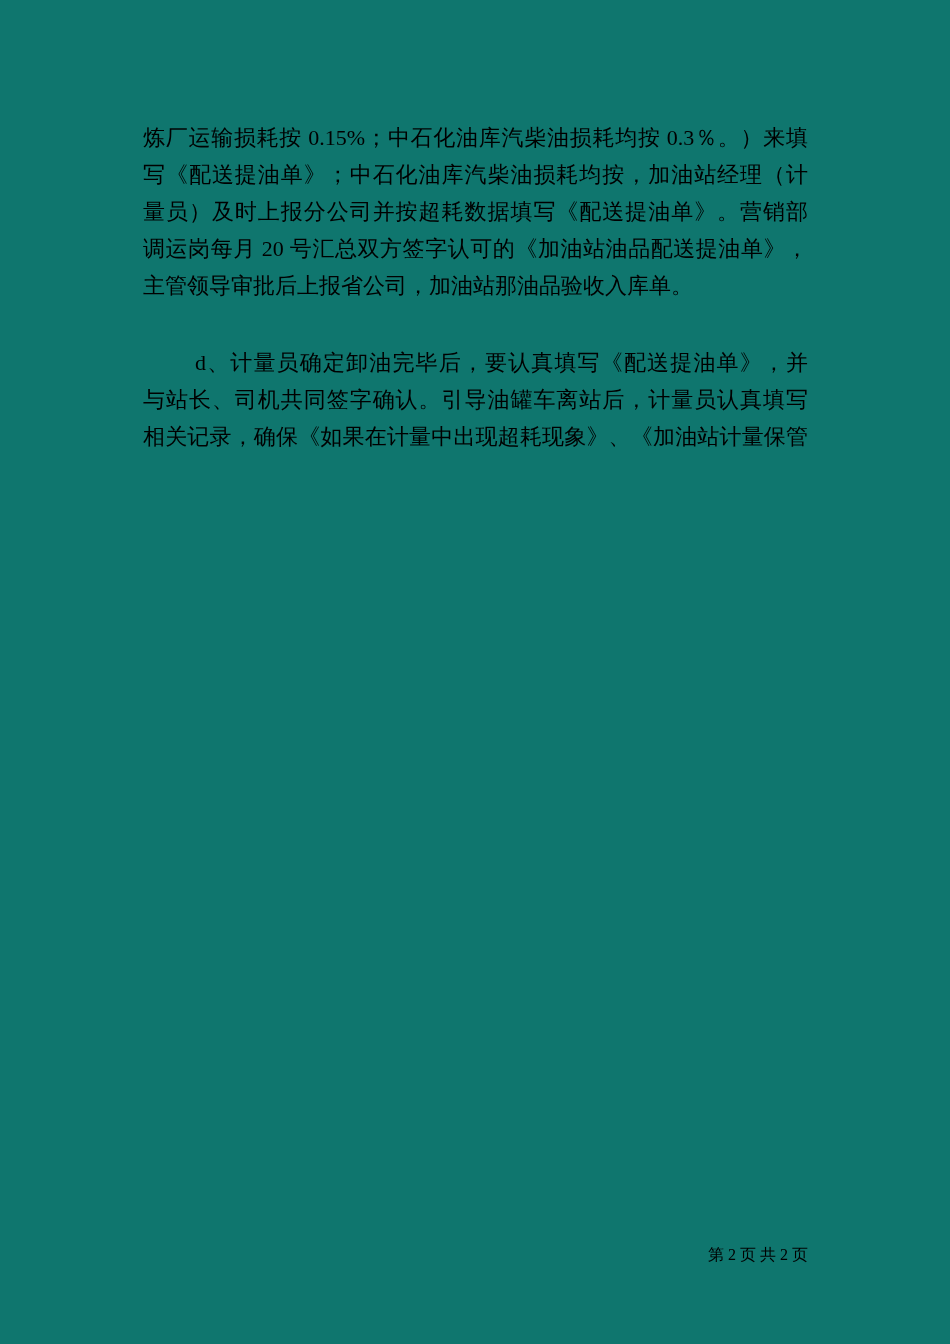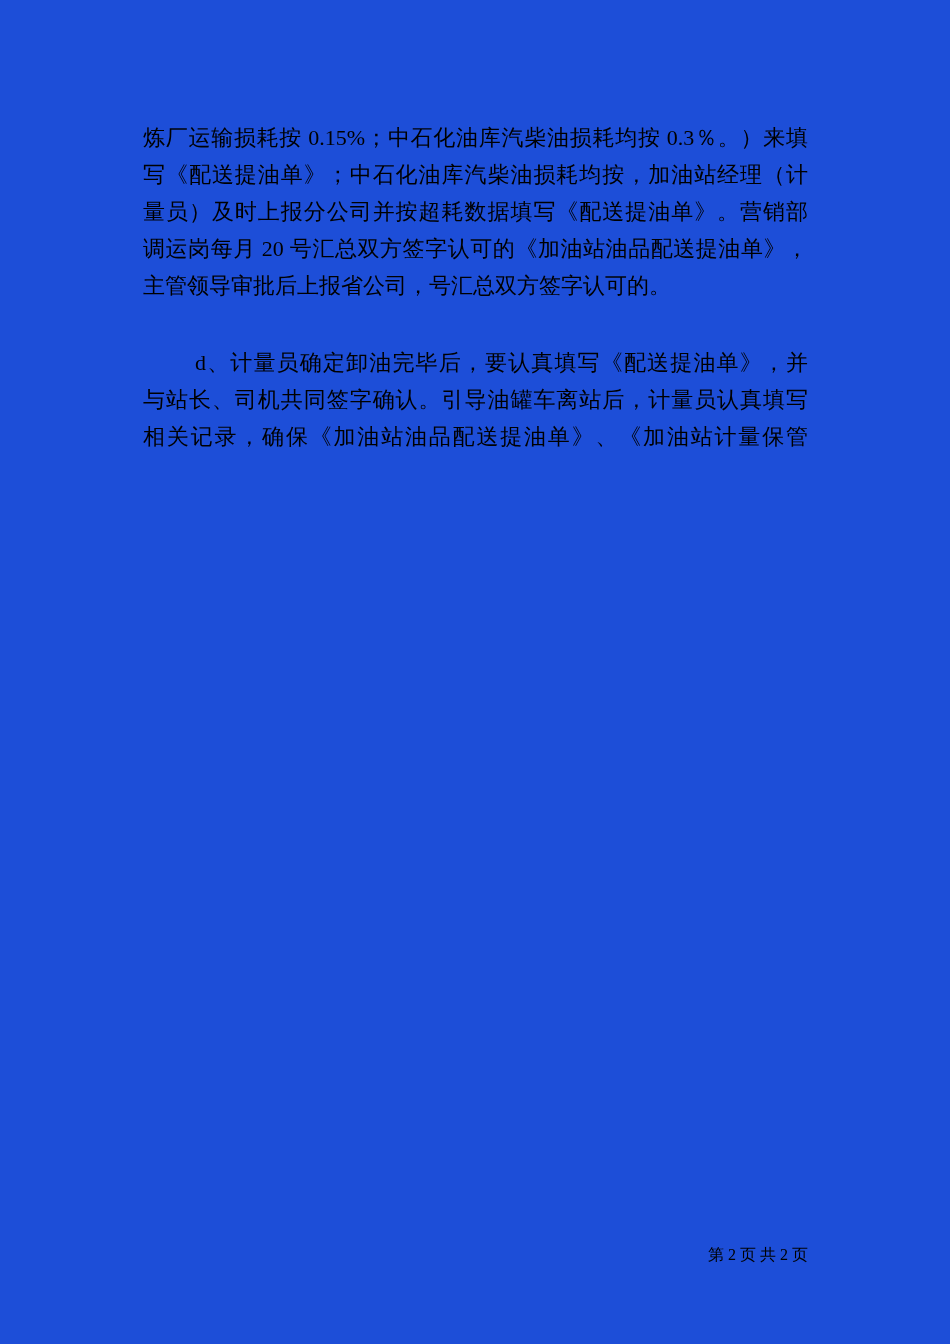--- a/index.html
+++ b/index.html
@@ -9,21 +9,21 @@
   body {
     width: 950px;
     height: 1344px;
     background: #ffffff;
     overflow: hidden;
   }
   .page {
     position: relative;
     width: 950px;
     height: 1344px;
-    background: #1d4ed8;
+    background: #0f766e;
     color: #000000;
     font-family: "Liberation Serif", "DejaVu Serif", serif;
   }
   .body-text {
     position: absolute;
     left: 143px;
     top: 119px;
     width: 665px;
   }
   .para {
@@ -64,27 +64,27 @@
 
 <div class="page">
 
   <div class="body-text">
 
     <div class="para">
       <div class="line jl">炼厂运输损耗按 0.15%；中石化油库汽柴油损耗均按 0.3％。）来填</div>
       <div class="line jl">写《配送提油单》；中石化油库汽柴油损耗均按，加油站经理（计</div>
       <div class="line jl">量员）及时上报分公司并按超耗数据填写《配送提油单》。营销部</div>
       <div class="line jl">调运岗每月 20 号汇总双方签字认可的《加油站油品配送提油单》，</div>
-      <div class="line">主管领导审批后上报省公司，号汇总双方签字认可的。</div>
+      <div class="line">主管领导审批后上报省公司，加油站那油品验收入库单。</div>
     </div>
 
     <div class="para">
       <div class="line jl indent">d、计量员确定卸油完毕后，要认真填写《配送提油单》，并</div>
       <div class="line jl">与站长、司机共同签字确认。引导油罐车离站后，计量员认真填写</div>
-      <div class="line jl">相关记录，确保《加油站油品配送提油单》、《加油站计量保管</div>
+      <div class="line jl">相关记录，确保《如果在计量中出现超耗现象》、《加油站计量保管</div>
     </div>
 
   </div>
 
   <div class="footer">
     <span>第 2 页 共 2 页</span>
   </div>
 
 </div>
 

